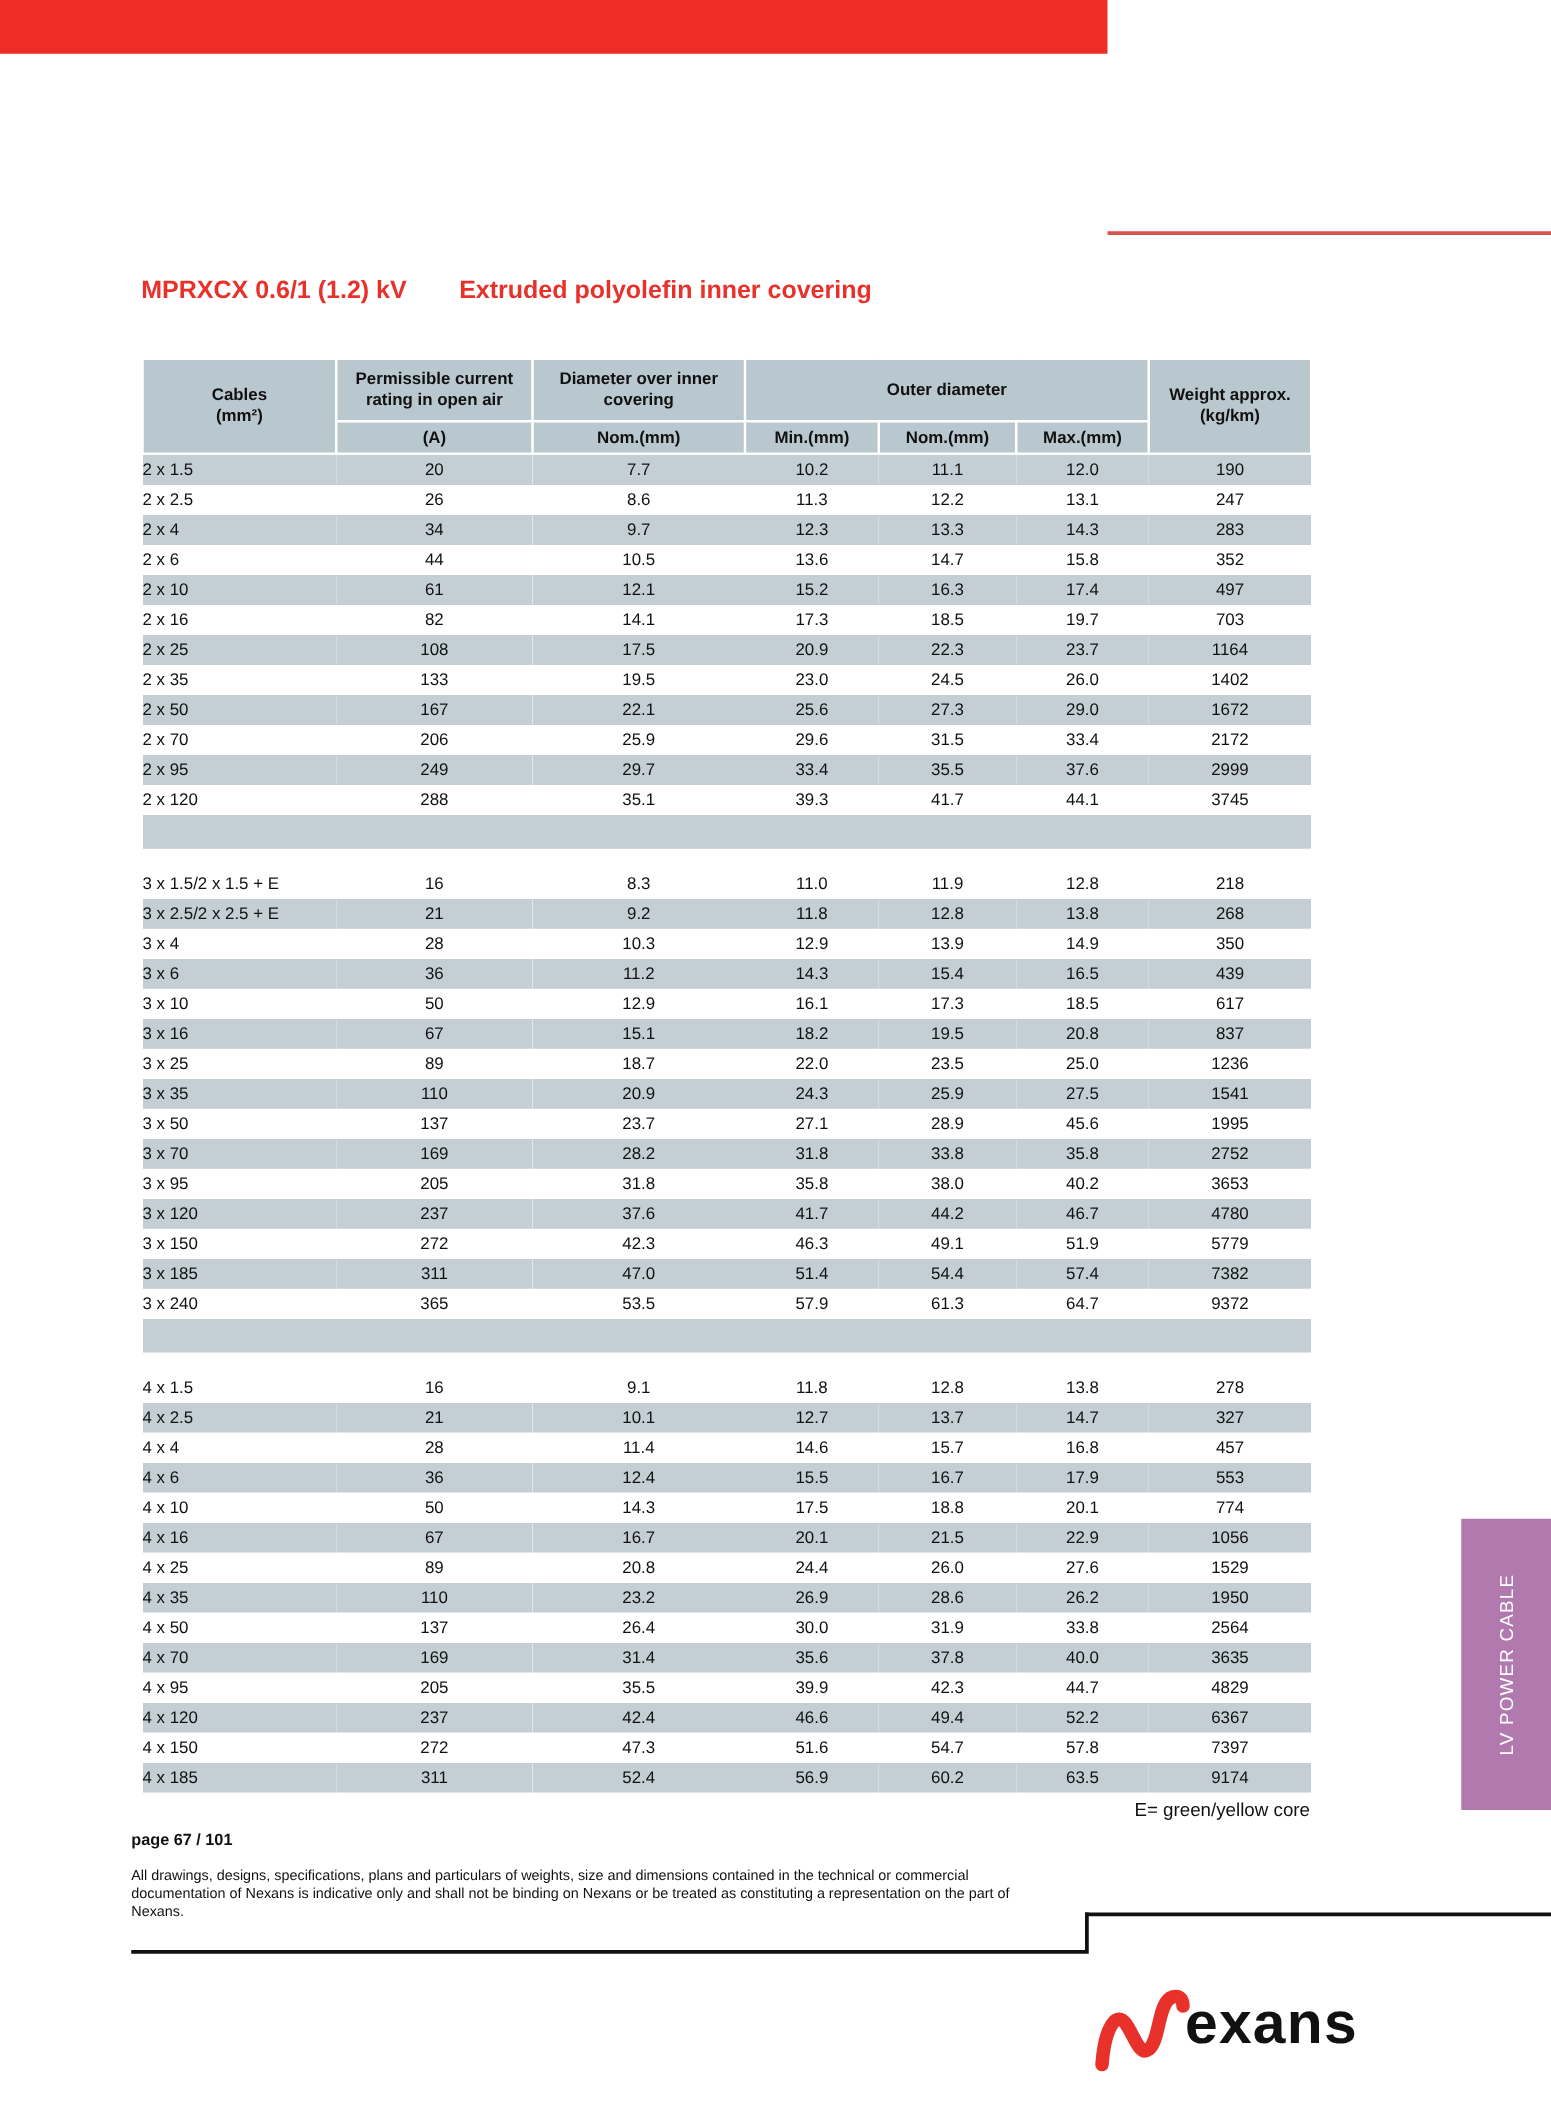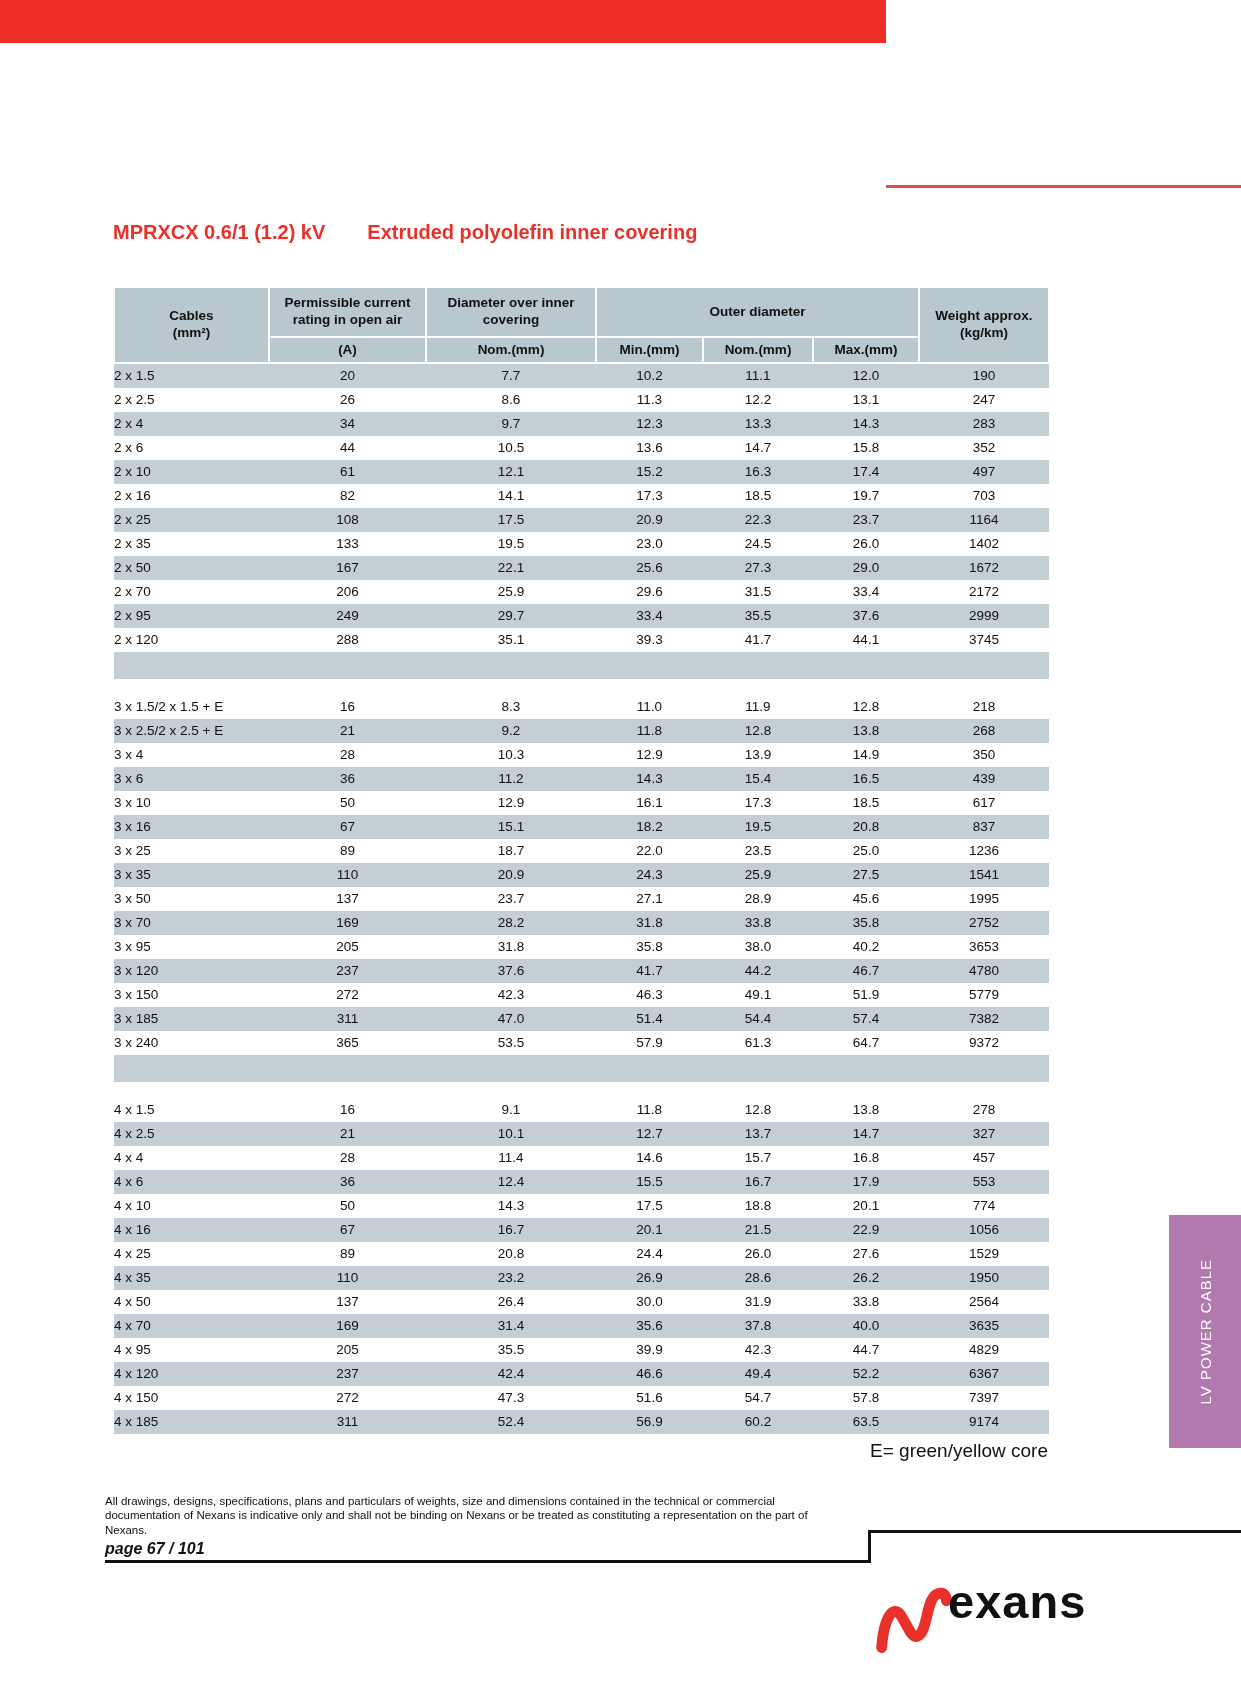--- a/index.html
+++ b/index.html
@@ -25,38 +25,38 @@
   table.spec thead tr.h2 th{height:20px;}
   table.spec td{
     padding:0 2px; height:24px; line-height:24px; text-align:center;
     white-space:nowrap; overflow:hidden;
   }
   table.spec td.left{text-align:left; padding-left:0;}
   table.spec tr.shaded td{background:#c3cfd4;}
   table.spec tr.sepg td{height:27px; background:#c3cfd4;}
   table.spec tr.sepw td{height:16px; background:#ffffff;}
 
-  .footnote{position:absolute; top:1440px; left:113px; width:935px; text-align:right; font-size:19px;}
+  .footnote{position:absolute; top:1440px; left:113px; width:935px; text-align:right; font-size:15px;}
   .disclaimer{position:absolute; left:105px; top:1482px; width:712px; font-size:11.5px; line-height:1.3;}
-  .pagenum{position:absolute; left:105px; top:1540px; font-size:16px; font-weight:bold;font-style:italic;}
+  .pagenum{position:absolute; left:105px; top:1464px; font-size:13px; font-weight:bold;}
 
   .rule-left{position:absolute; left:105px; top:1560px; width:763px; height:3px; background:#111;}
   .rule-vert{position:absolute; left:868px; top:1530px; width:3px; height:33px; background:#111;}
   .rule-right{position:absolute; left:868px; top:1530px; width:373px; height:3px; background:#111;}
 
   .side-tab{
     position:absolute; left:1169px; top:1215px; width:72px; height:233px;
     background:#b279ae; display:flex; align-items:center; justify-content:center;
   }
   .side-tab span{
     writing-mode:vertical-rl; transform:rotate(180deg);
     color:#ffffff; font-size:15px; letter-spacing:1px; white-space:nowrap;
   }
 
-  .logo{position:absolute; left:872px; top:1578px; width:230px; height:92px; display:flex; align-items:flex-start;}
+  .logo{position:absolute; left:872px; top:1578px; width:230px; height:92px; display:flex; align-items:center;}
   .logo svg{width:84px; height:84px; display:block;}
   .logo .wordmark{
     font-size:47px; font-weight:bold; color:#111; letter-spacing:1px;
     line-height:1; margin-left:-8px; margin-bottom:14px;
   }
 </style>
 </head>
 <body>
 
 <div class="page">

